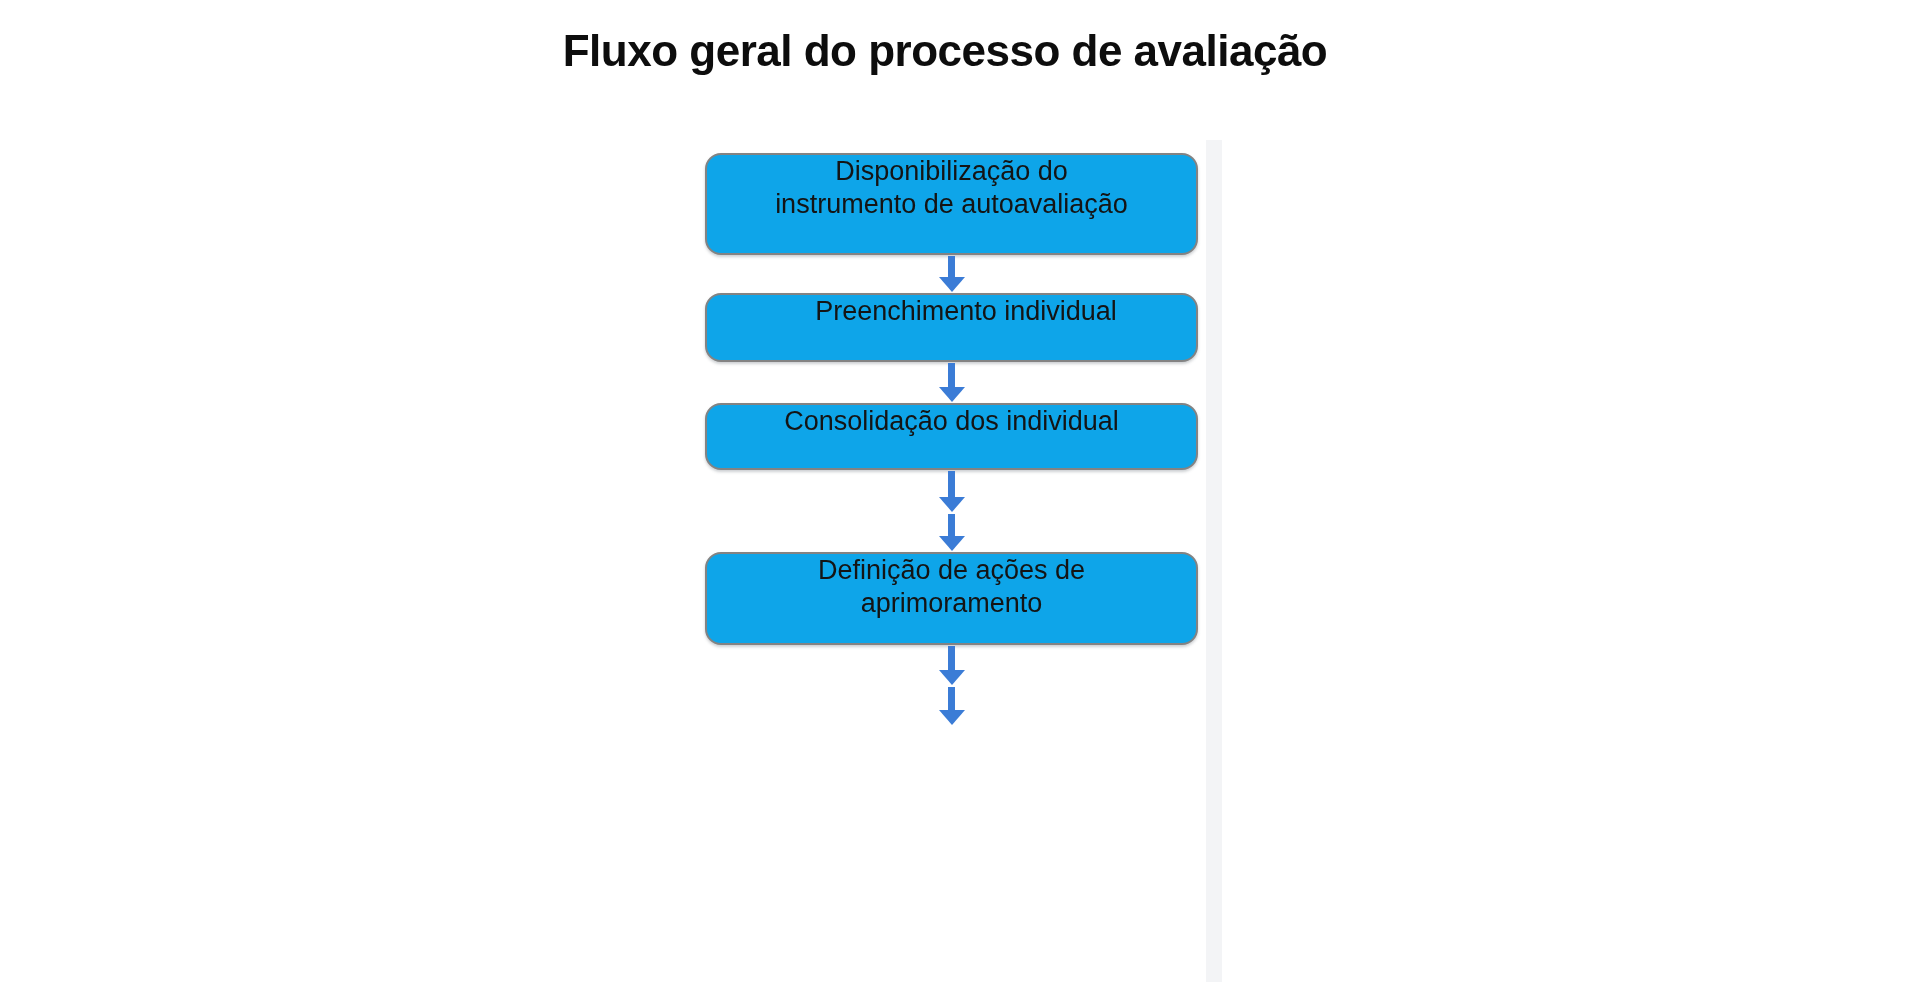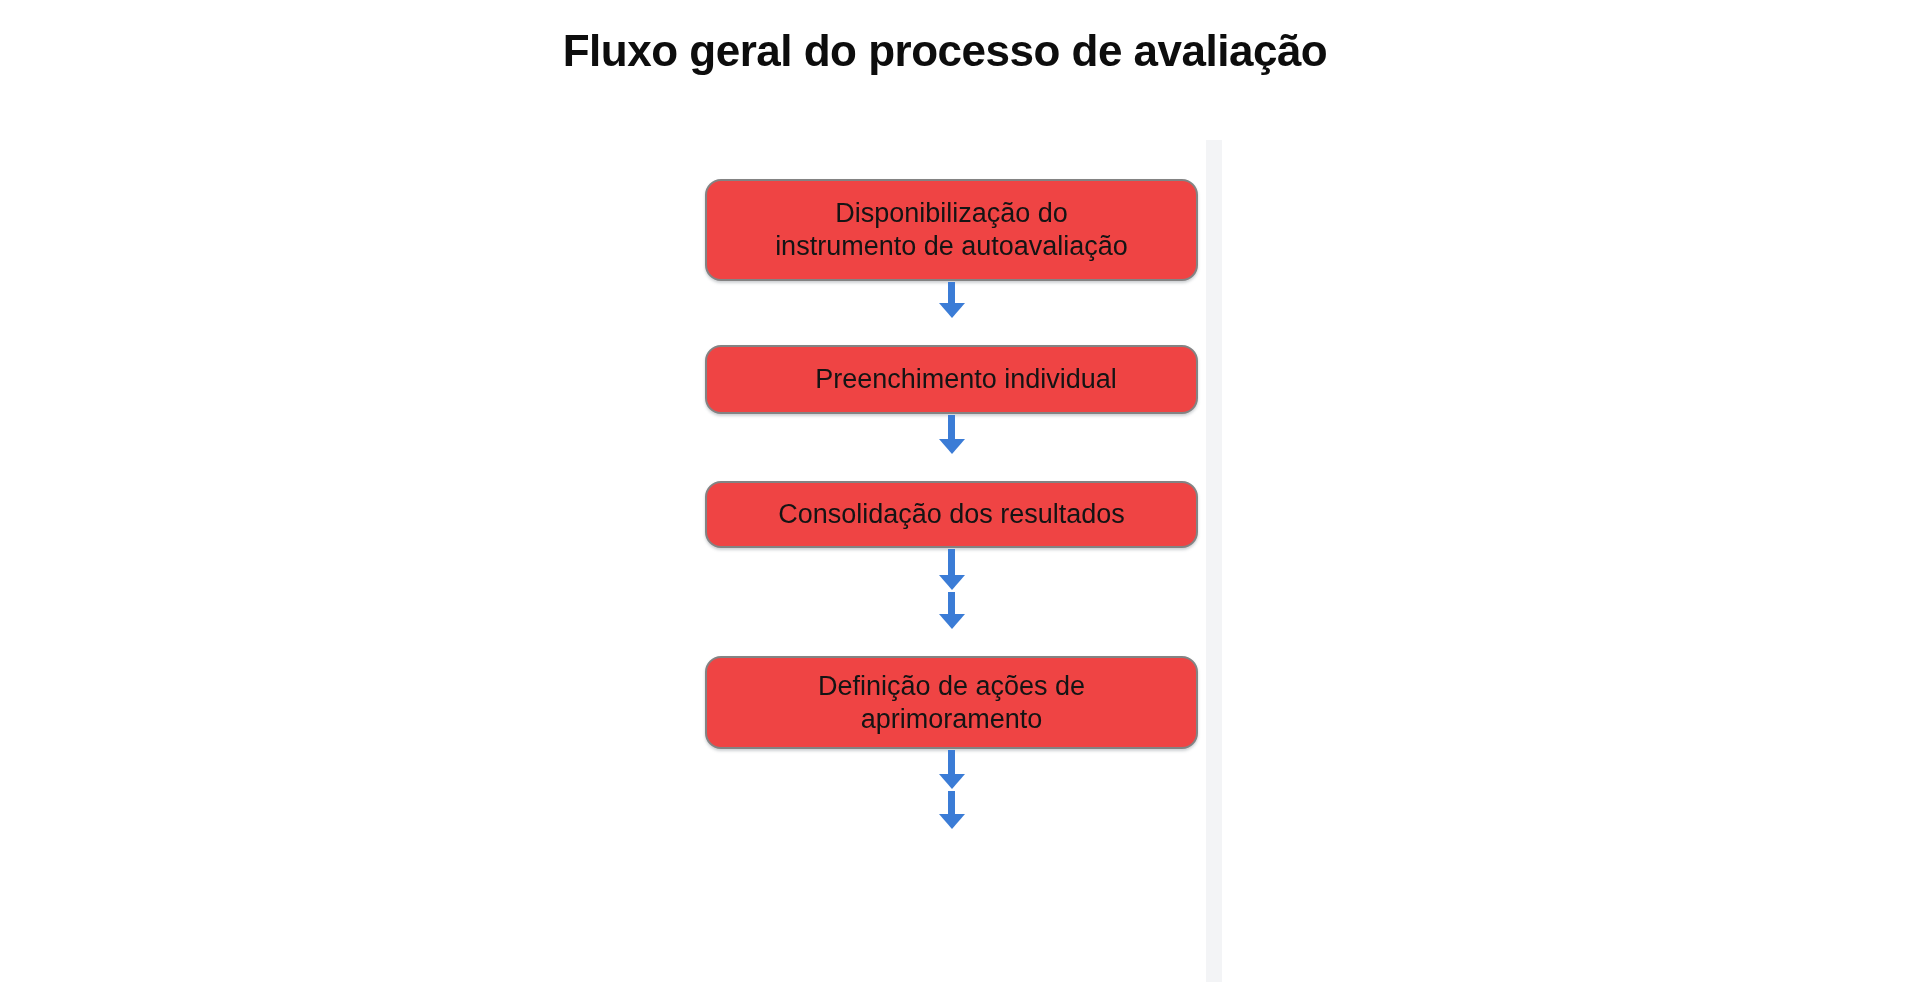--- a/index.html
+++ b/index.html
@@ -35,26 +35,25 @@
     width: 493px;
     display: flex;
     flex-direction: column;
     align-items: stretch;
   }
   .flow-box {
     box-sizing: border-box;
     width: 100%;
     border: 2px solid #838383;
     border-radius: 16px;
-    background: #ef4444;
+    background: #0ea5e9;
     display: flex;
-    align-items: center;
+    align-items: flex-start;
     justify-content: center;
     box-shadow: 0 2px 3px rgba(90,100,110,0.30);
-    margin-top: 26px;
   }
   .flow-box .label {
     font-size: 27px;
     line-height: 1.22;
     color: #141414;
     text-align: center;
     white-space: pre-line;
     padding: 0 14px;
   }
   .h102 { height: 102px; }
@@ -125,21 +124,21 @@
     <div class="flow-box h69">
       <span class="label">Preenchimento individual</span>
     </div>
 
     <div class="arrow g41">
       <div class="stem"></div>
       <div class="head"></div>
     </div>
 
     <div class="flow-box h67">
-      <span class="label">Consolidação dos resultados</span>
+      <span class="label">Consolidação dos individual</span>
     </div>
 
     <div class="arrow g43">
       <div class="stem"></div>
       <div class="head"></div>
     </div>
 
 
     <div class="arrow g39">
       <div class="stem"></div>

